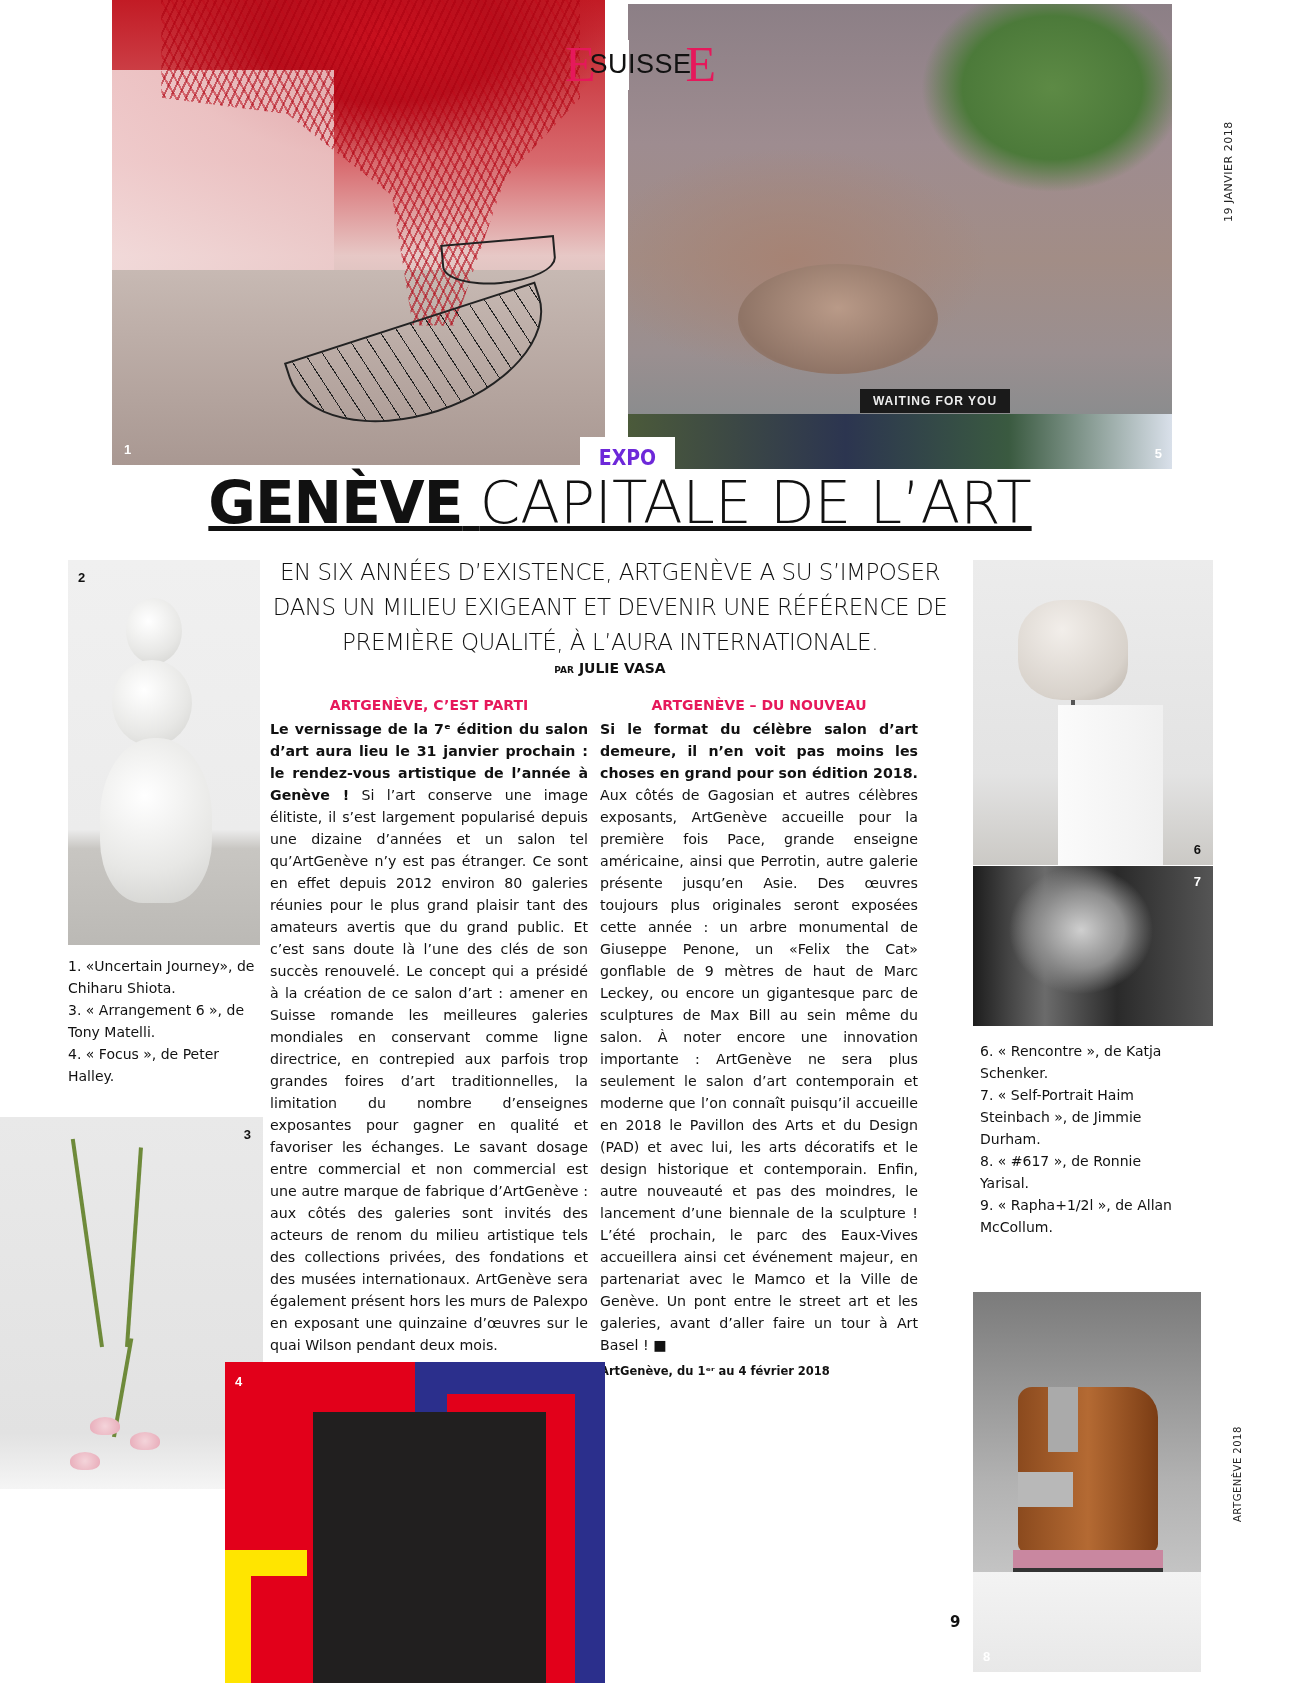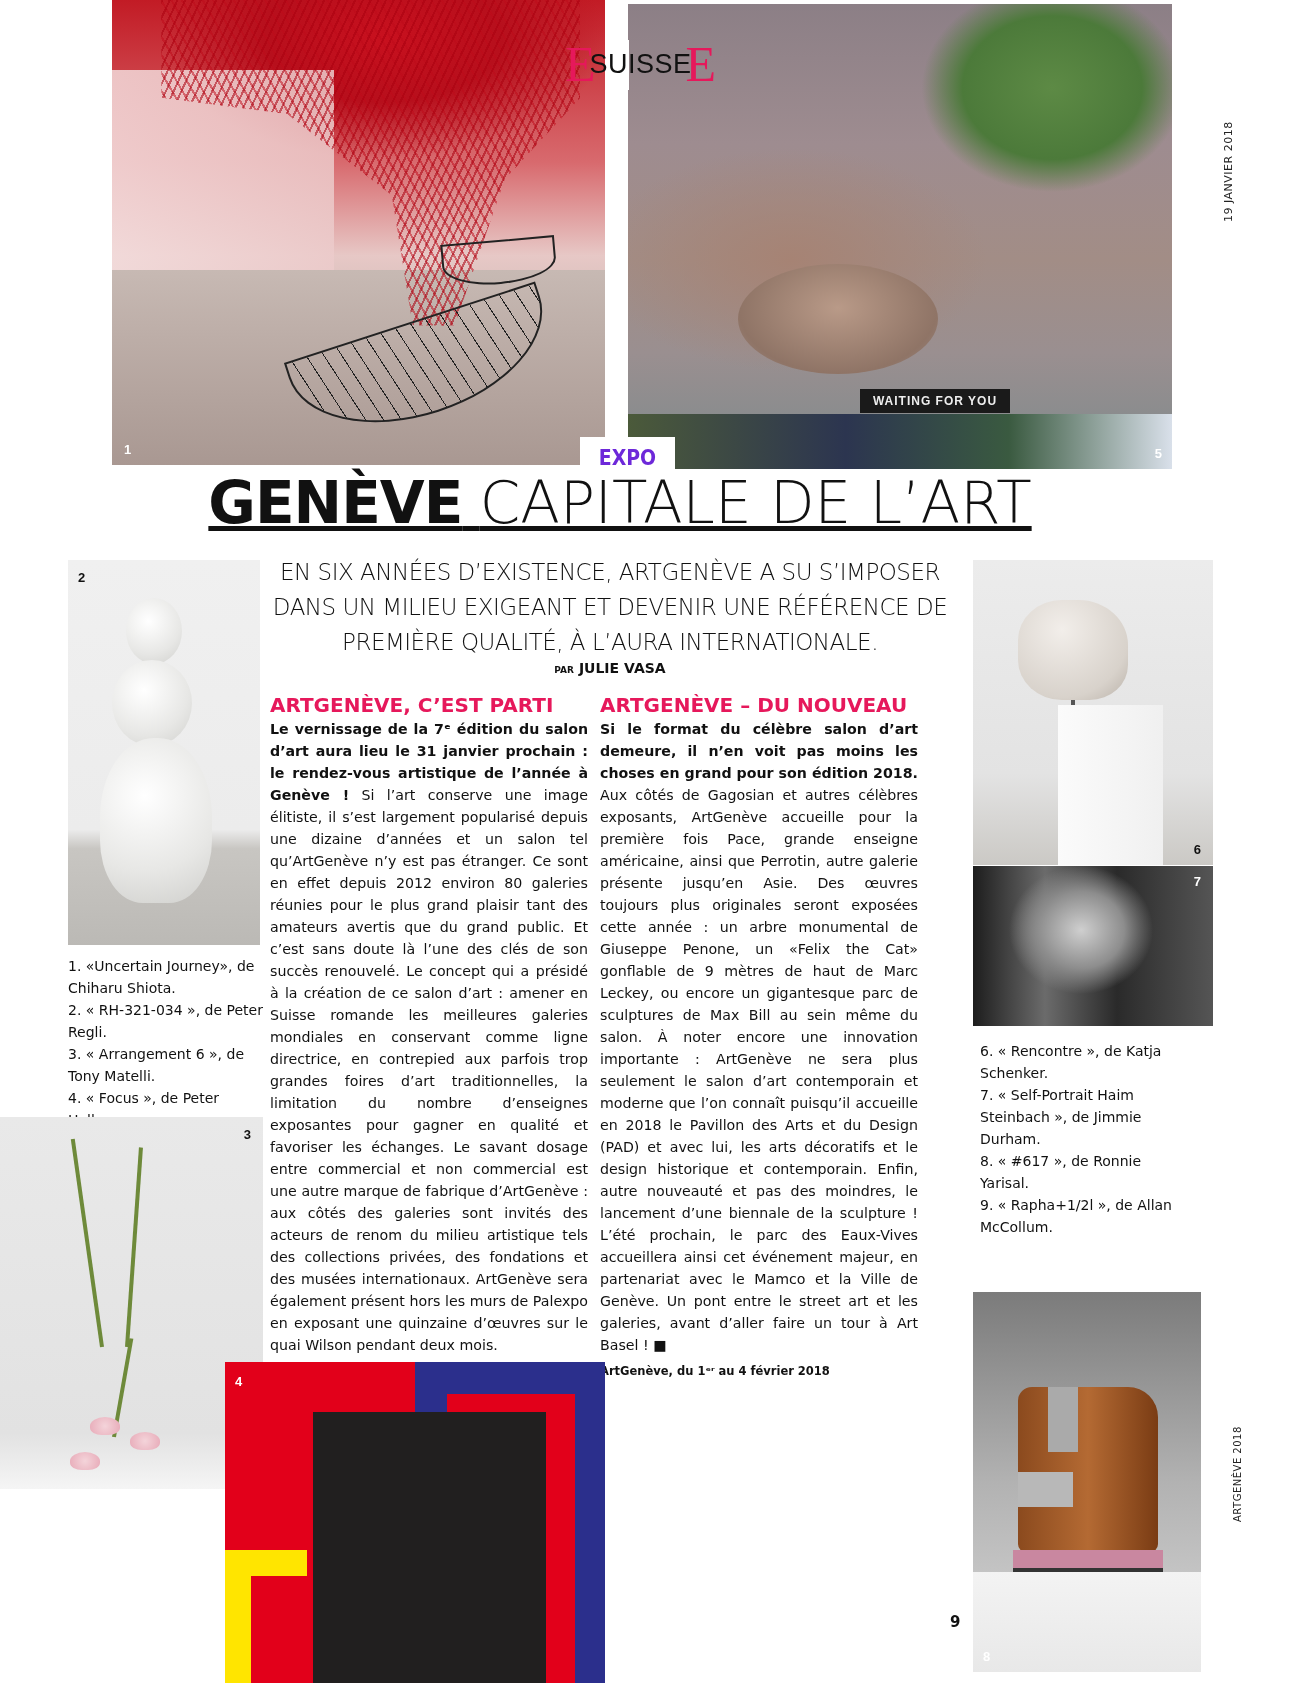--- a/index.html
+++ b/index.html
@@ -57,21 +57,21 @@
         font-family:"DejaVu Sans", sans-serif; font-size:58px; line-height:66px; letter-spacing:-1px;text-decoration:underline; }
   .title .b { font-weight:bold; }
   .title .l { font-weight:200; font-family:"DejaVu Sans", sans-serif; letter-spacing:0px; transform:scaleX(.9); }
   .deck { position:absolute; left:265px; width:690px; top:555px; text-align:center;
         font-family:"DejaVu Sans", sans-serif; font-weight:200; font-size:23px; line-height:35px; letter-spacing:-0.5px;
         text-transform:uppercase; }
   .byline { position:absolute; left:265px; width:690px; top:660px; text-align:center; font-size:14px; font-weight:bold; }
   .byline .par { font-size:9px; }
 
   .col { position:absolute; top:694px; width:318px; font-size:14.2px; line-height:22px; text-align:justify; }
-  .col h3 { margin:0 0 2px 0; color:#e6185b; font-size:20px; font-weight:bold; line-height:22px; }
+  .col h3 { margin:0 0 2px 0; text-align:center; color:#e6185b; font-size:14px; font-weight:bold; line-height:22px; }
   .col .lead { font-weight:bold; }
   #col1 { left:270px; } #col2 { left:600px; }
   .info { font-weight:bold; font-size:11.5px; line-height:18px; margin-top:6px; text-align:left; }
 
   
   #p2 { left:68px; top:560px; width:192px; height:385px;
         background:linear-gradient(180deg,#f0f0f0 0%,#ececec 70%,#c8c6c2 75%,#bbb9b5 100%); }
   .snow { position:absolute; background:radial-gradient(circle at 40% 35%,#fff,#e7e7e5 60%,#cfcfcc 100%); border-radius:50%; }
 
   
@@ -174,21 +174,20 @@
 
 <div class="photo" id="p2">
   <div class="snow" style="left:58px; top:38px; width:56px; height:66px;"></div>
   <div class="snow" style="left:44px; top:100px; width:80px; height:86px;"></div>
   <div class="snow" style="left:32px; top:178px; width:112px; height:165px; border-radius:48% 48% 38% 38%;"></div>
   <span class="num k" style="left:10px; top:10px;">2</span>
 </div>
 
 <div class="caption" id="cap-left">
   <div>1. «Uncertain Journey», de Chiharu Shiota.</div>
-  <div>2. « RH-321-034 », de Peter Regli.</div>
   <div>3. « Arrangement 6 », de Tony Matelli.</div>
   <div>4. « Focus », de Peter Halley.</div>
 </div>
 
 <div class="photo" id="p3">
   <div class="stem" style="left:100px; top:20px; height:210px; transform:rotate(-8deg);"></div>
   <div class="stem" style="left:125px; top:30px; height:200px; transform:rotate(4deg);"></div>
   <div class="stem" style="left:112px; top:220px; height:100px; transform:rotate(10deg);"></div>
   <div class="lily" style="left:90px; top:300px;"></div>
   <div class="lily" style="left:130px; top:315px;"></div>

